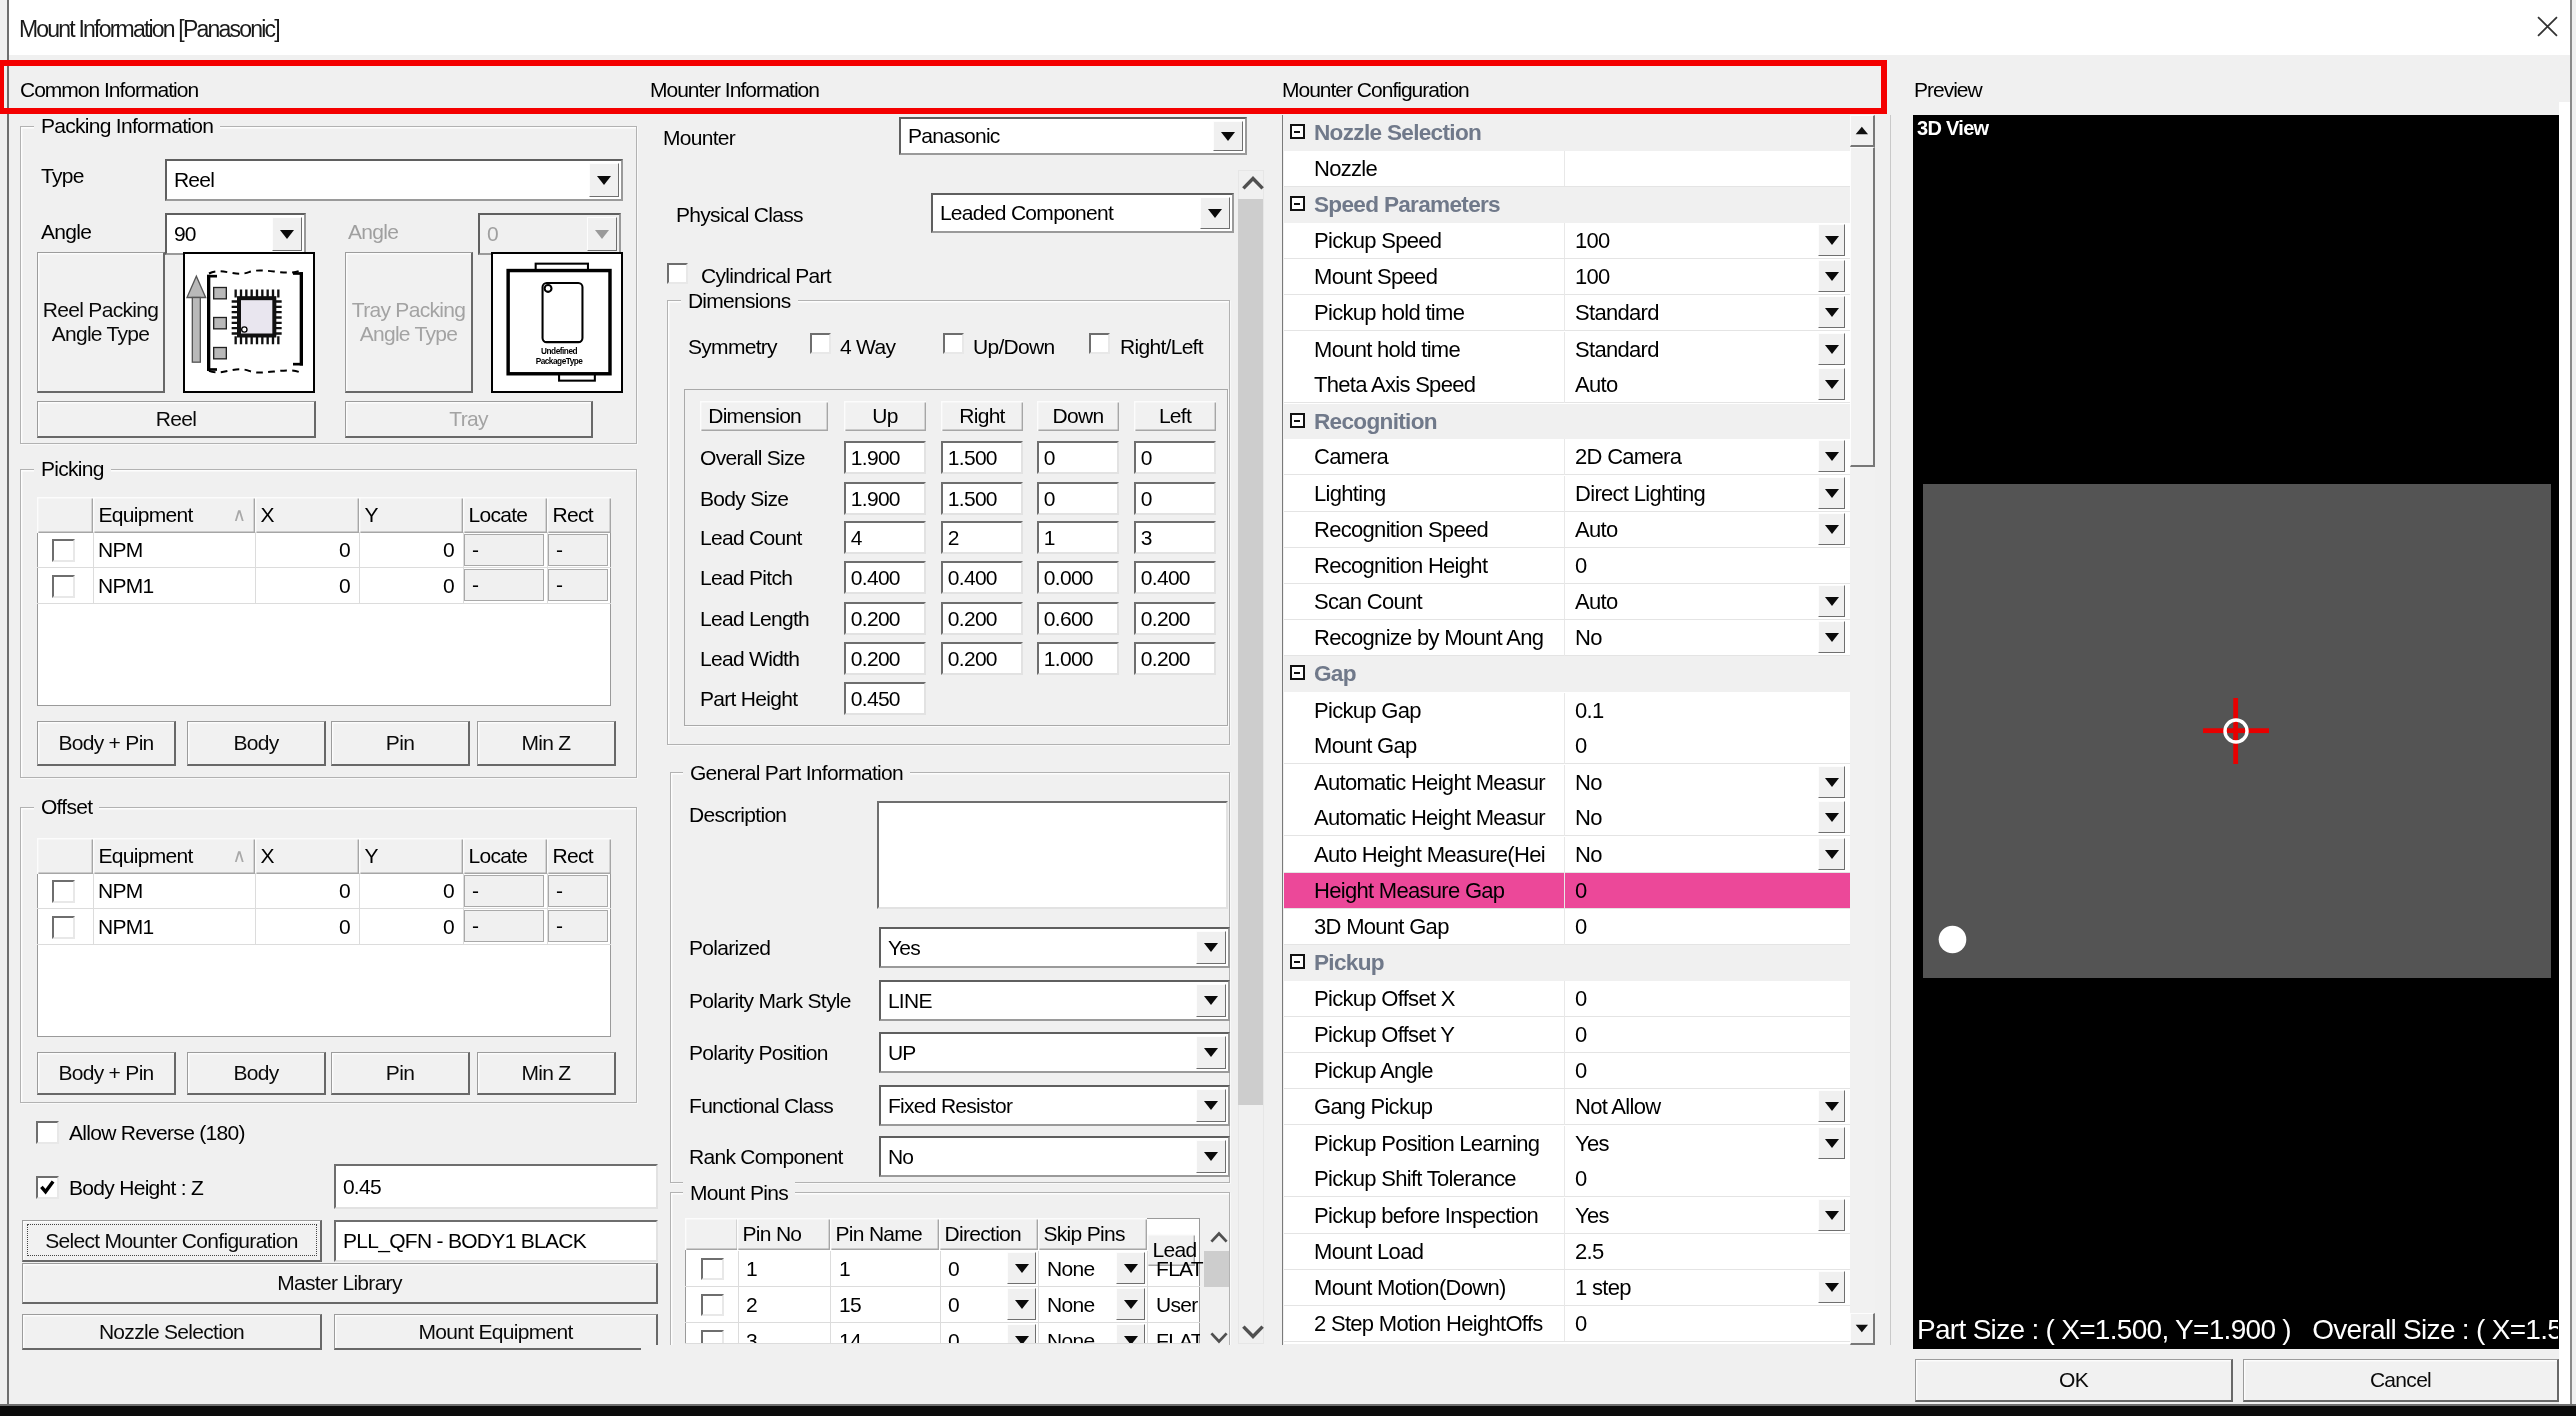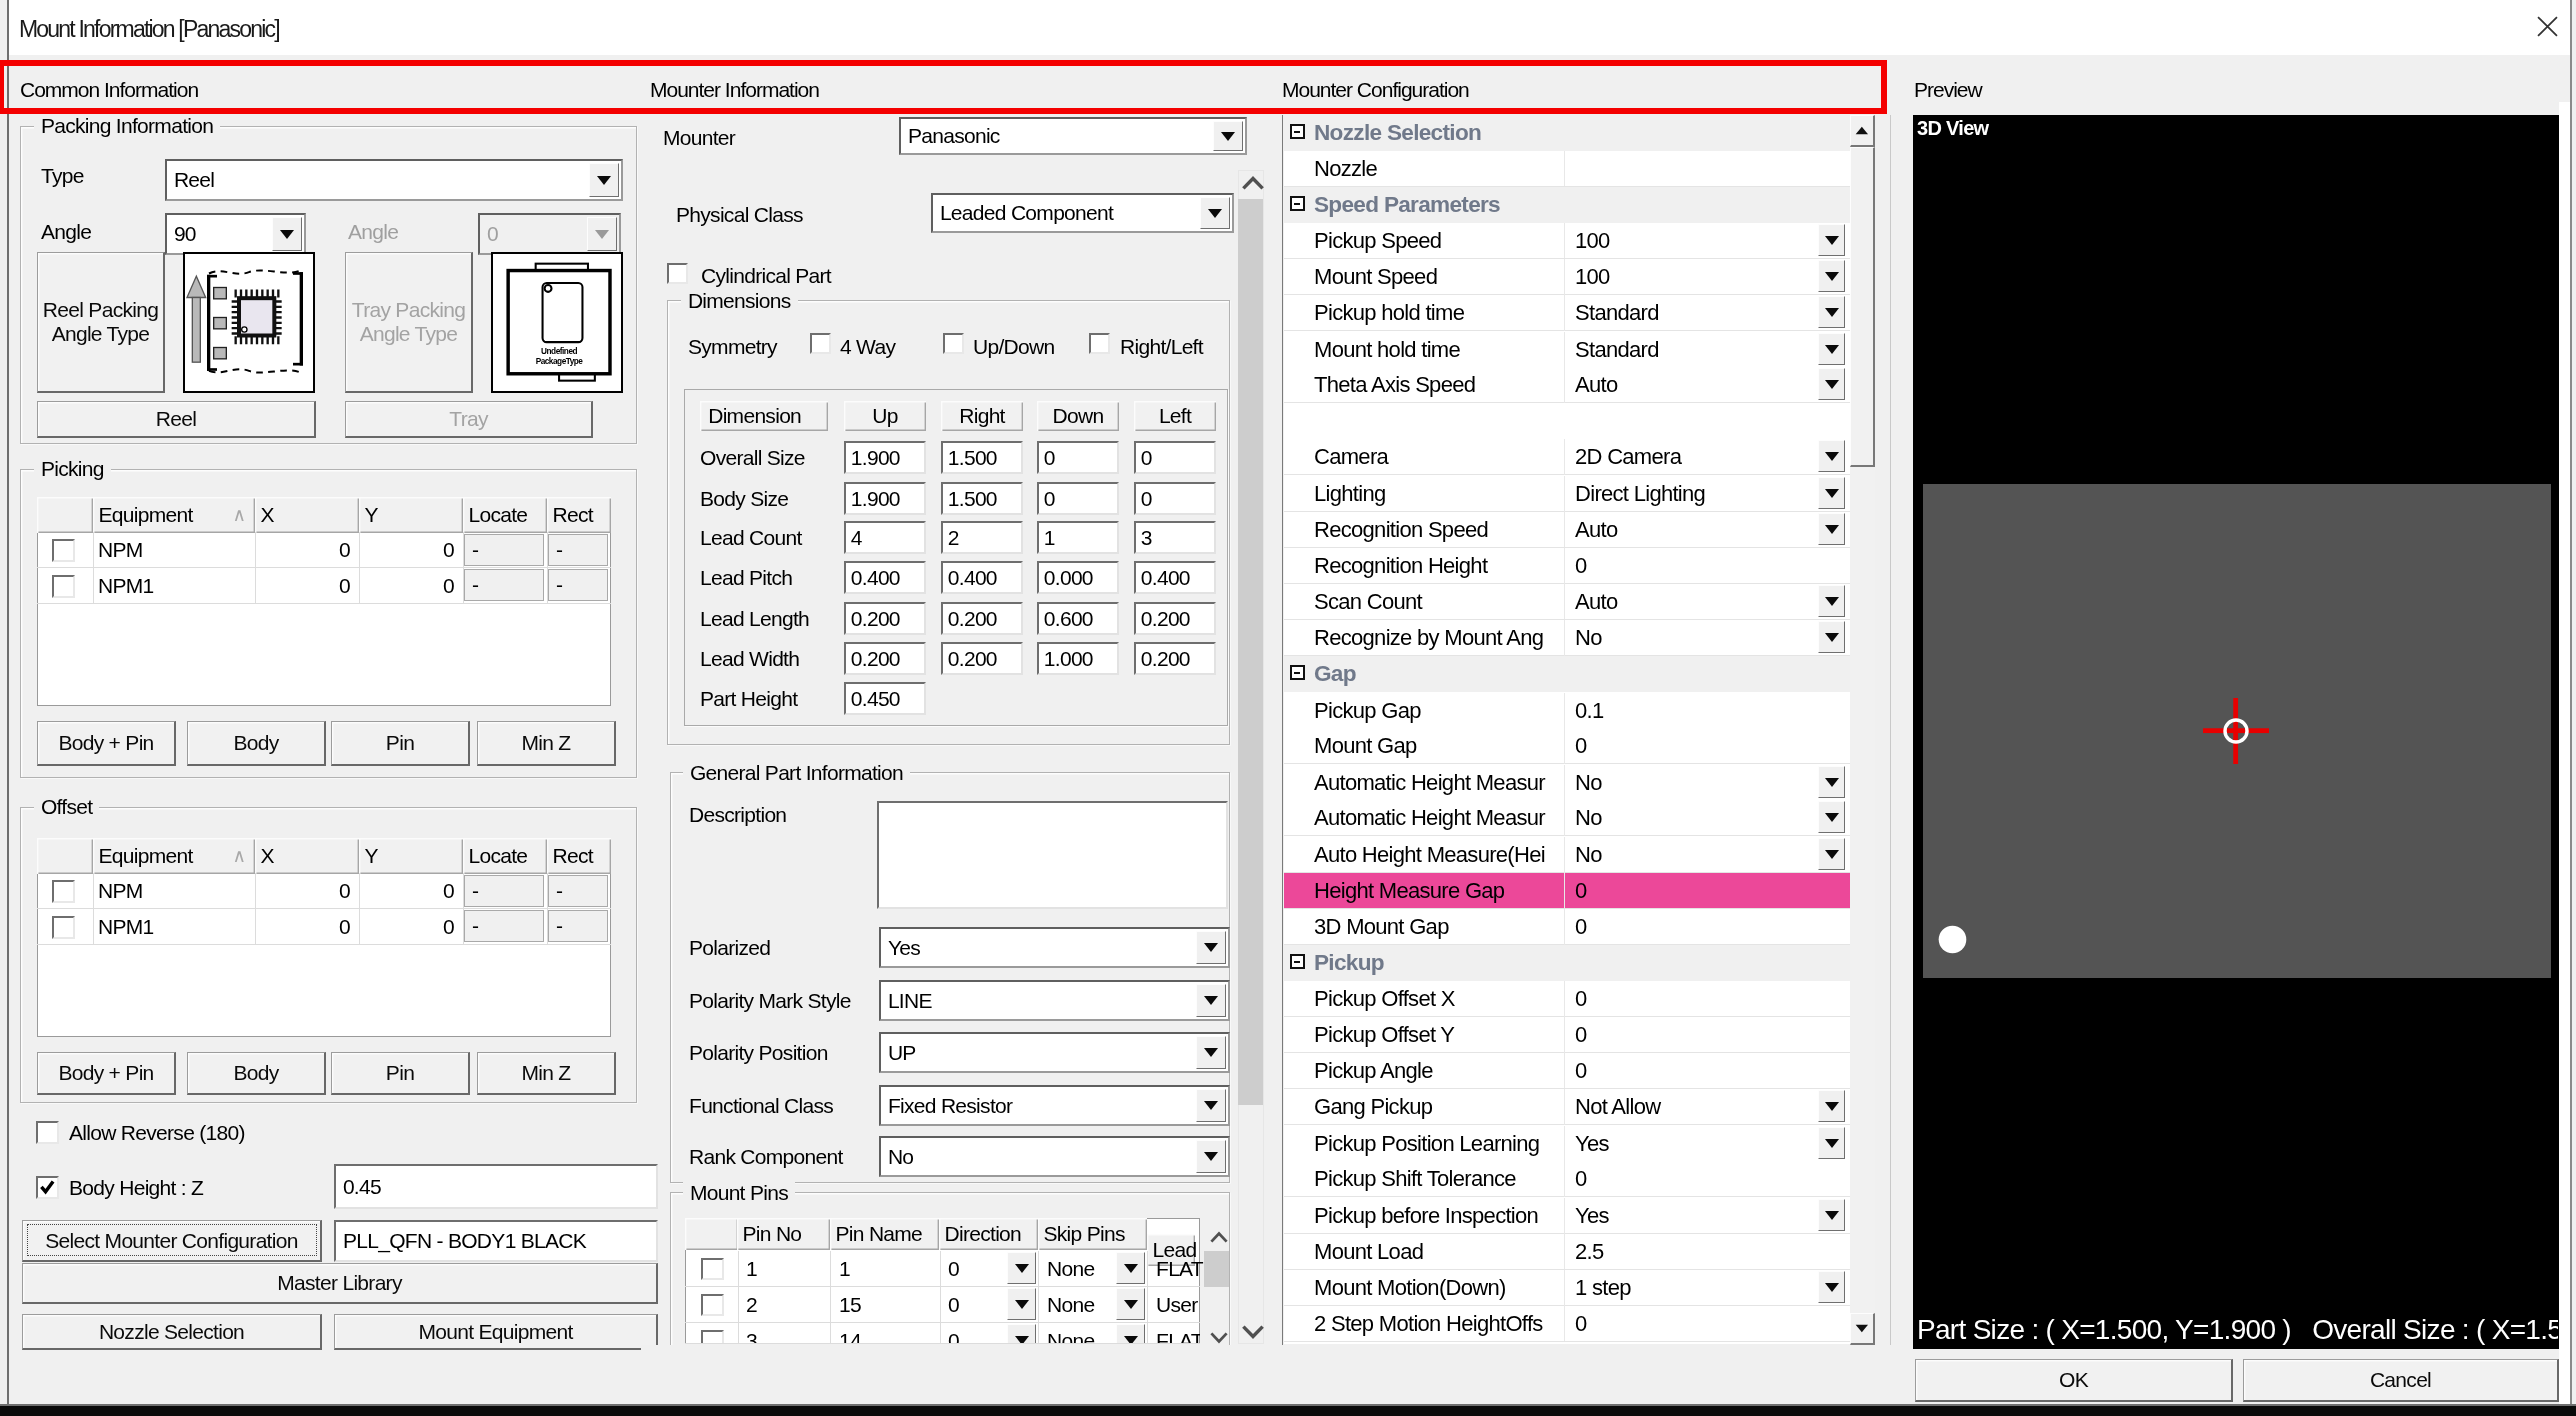--- a/index.html
+++ b/index.html
@@ -522,20 +522,26 @@
         </div>
       </div>
       <div style="position:absolute;left:0;top:252px;width:100%;height:36px;background:#fff;border-bottom:0.7px solid #e4e4e4;">
         <div style="position:absolute;left:23px;top:0;width:258px;height:36px;border-right:1.4px solid #e8e8e8;"></div>
         <div style="position:absolute;left:30px;top:0;height:36px;line-height:36px;color:#000;white-space:nowrap;">Theta Axis Speed</div>
         <div style="position:absolute;left:291px;top:0;height:36px;line-height:36px;color:#000;white-space:nowrap;">Auto</div>
         <div class="arrowbtn" style="position:absolute;left:534px;top:1.4px;width:27.4px;height:32px;">
           <div class="tri" style=""></div>
         </div>
       </div>
+      <div style="position:absolute;left:0;top:289px;width:100%;height:36px;background:#f0f0f0;">
+        <div style="position:absolute;left:5.5px;top:9px;width:15px;height:15px;background:#fff;border:2.1px solid #111;">
+          <div style="position:absolute;left:2.1px;top:4.8px;width:6.9px;height:2.1px;background:#111;"></div>
+        </div>
+        <div style="position:absolute;left:30px;top:0;height:36px;line-height:36px;font-weight:bold;color:#70798a;white-space:nowrap;font-size:22.6px;">Recognition</div>
+      </div>
       <div style="position:absolute;left:0;top:324px;width:100%;height:36px;background:#fff;border-bottom:0.7px solid #e4e4e4;">
         <div style="position:absolute;left:23px;top:0;width:258px;height:36px;border-right:1.4px solid #e8e8e8;"></div>
         <div style="position:absolute;left:30px;top:0;height:36px;line-height:36px;color:#000;white-space:nowrap;">Camera</div>
         <div style="position:absolute;left:291px;top:0;height:36px;line-height:36px;color:#000;white-space:nowrap;">2D Camera</div>
         <div class="arrowbtn" style="position:absolute;left:534px;top:1.4px;width:27.4px;height:32px;">
           <div class="tri" style=""></div>
         </div>
       </div>
       <div style="position:absolute;left:0;top:361px;width:100%;height:36px;background:#fff;border-bottom:0.7px solid #e4e4e4;">
         <div style="position:absolute;left:23px;top:0;width:258px;height:36px;border-right:1.4px solid #e8e8e8;"></div>

